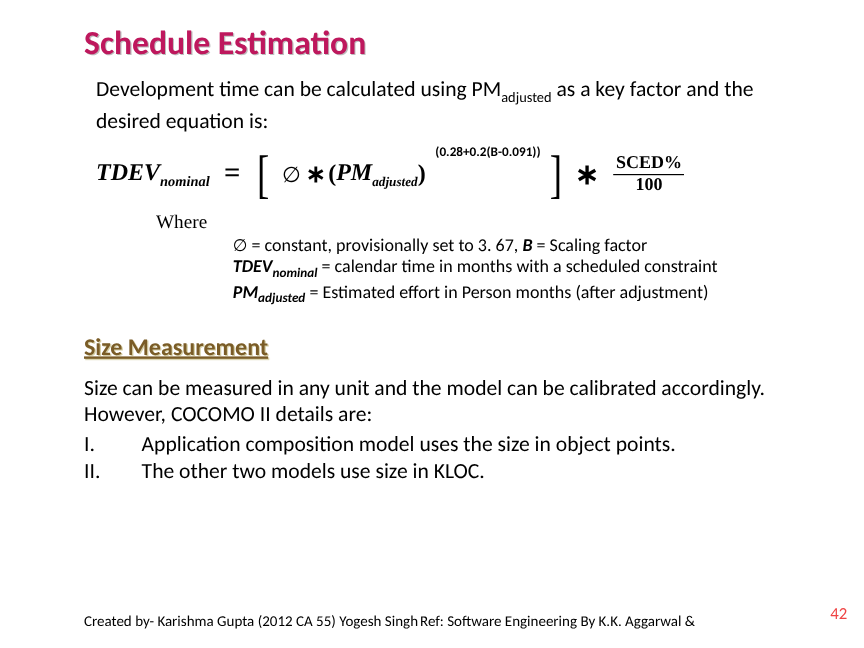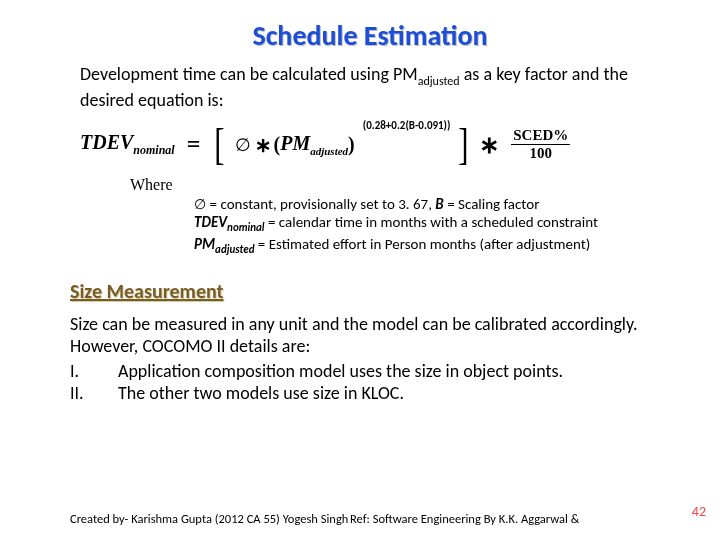--- a/index.html
+++ b/index.html
@@ -15,24 +15,23 @@
   .slide {
     position: relative;
     width: 720px;
     height: 540px;
     box-sizing: border-box;
     padding: 18px 50px 0 70px;
   }
   .title {
     font-size: 28px;
     font-weight: 700;
-    color: #1d4ed8;
+    color: #be185d;
     text-shadow: 1px 1px 0 #bdbdbd;
     margin: 0 0 10px 0;
-    text-align: center;
   }
   .lead {
     font-size: 18px;
     line-height: 1.25;
     margin: 0 0 14px 10px;
     max-width: 560px;
   }
   .sub-small { font-size: 12px; vertical-align: sub; }
   .formula-wrap {
     margin: 0 0 10px 10px;

